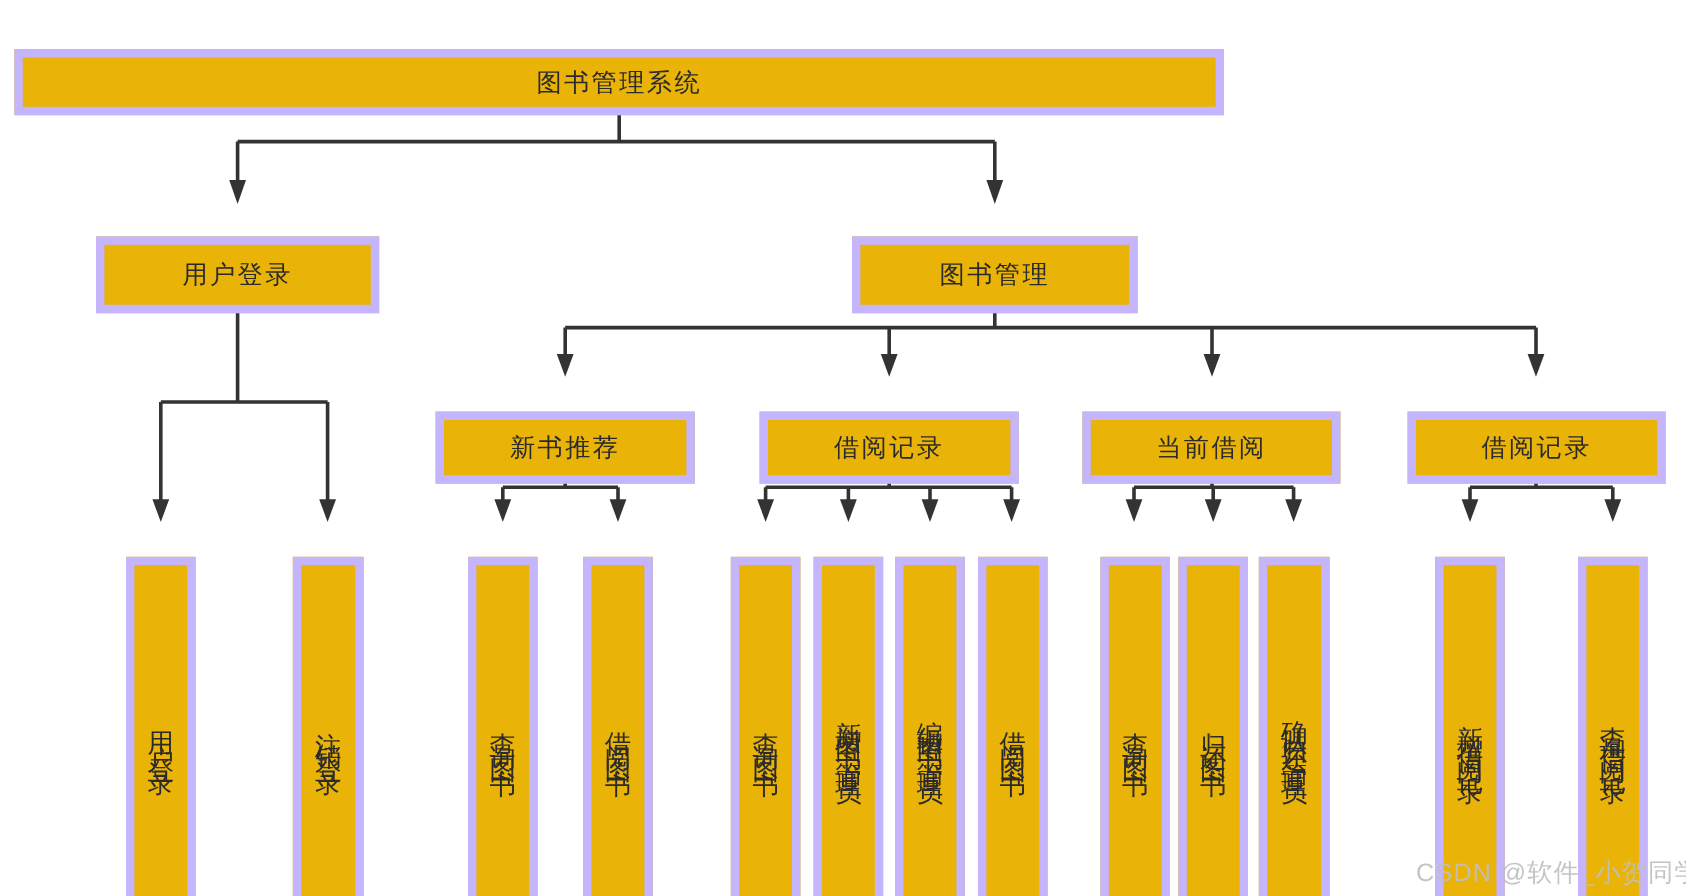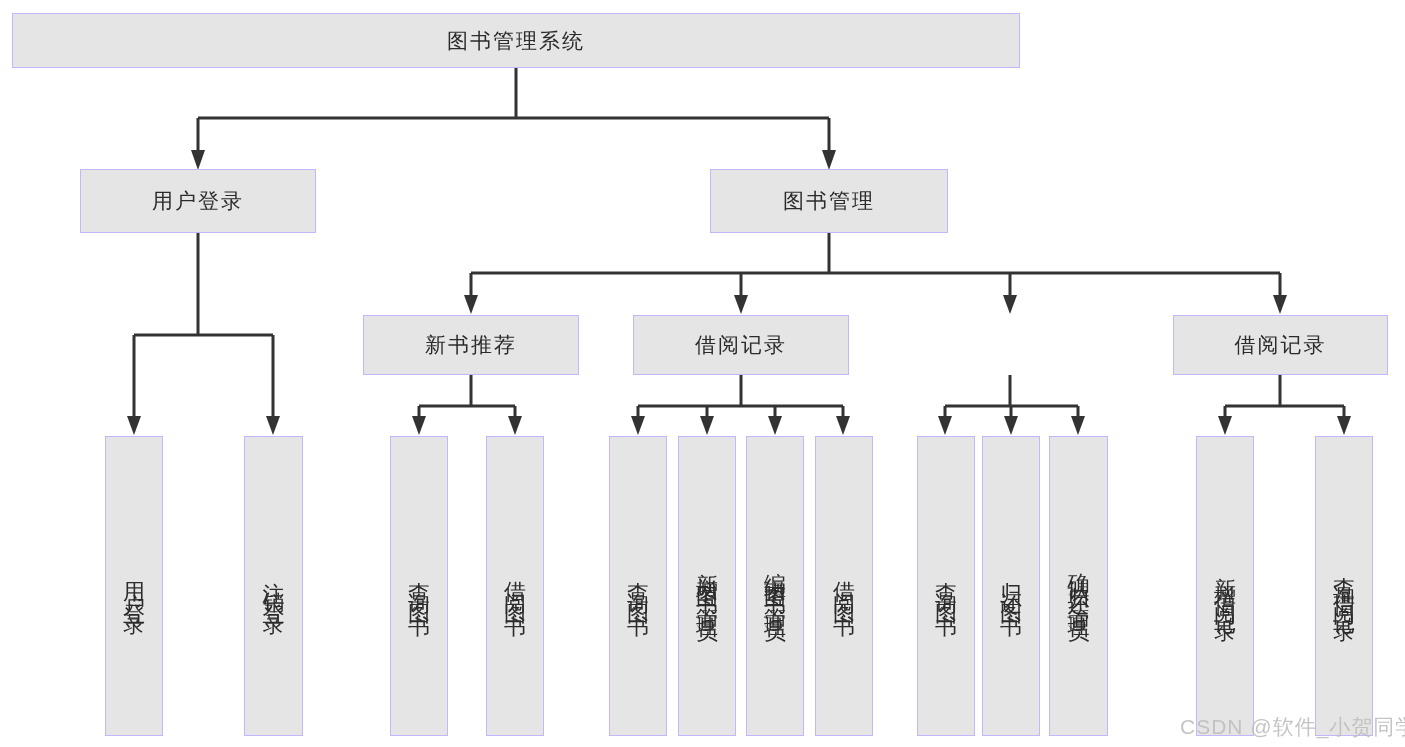--- a/index.html
+++ b/index.html
@@ -7,27 +7,28 @@
     position: relative;
     width: 1405px;
     height: 747px;
     background: #ffffff;
     font-family: "Liberation Sans", sans-serif;
     overflow: hidden;
   }
   .box {
     position: absolute;
     box-sizing: border-box;
-    border: 1px solid #c4b5fd;
-    background: #e5e5e5;
+    border: 7px solid #c4b5fd;
+    background: #eab308;
     display: flex;
     align-items: center;
     justify-content: center;
     color: #2b2b2b;
     text-align: center;
+    margin-top: 28px;
   }
   .h-box { font-size: 21px; letter-spacing: 2px; }
   .v-box {
     writing-mode: vertical-rl;
     text-orientation: mixed;
     font-size: 22px;
   }
   .ls-11 { letter-spacing: 11px; }
   .ls-9  { letter-spacing: 9px; }
   .ls-7  { letter-spacing: 7px; }
@@ -91,20 +92,21 @@
     <polygon points="1337,416 1351,416 1344,435"></polygon>
   </svg>
 
   <div class="box h-box" style="left:12px; top:13px; width:1008px; height:55px;">图书管理系统</div>
 
   <div class="box h-box" style="left:80px; top:169px; width:236px; height:64px;">用户登录</div>
   <div class="box h-box" style="left:710px; top:169px; width:238px; height:64px;">图书管理</div>
 
   <div class="box h-box" style="left:363px; top:315px; width:216px; height:60px;">新书推荐</div>
   <div class="box h-box" style="left:633px; top:315px; width:216px; height:60px;">借阅记录</div>
+  <div class="box h-box" style="left:902px; top:315px; width:215px; height:60px;">当前借阅</div>
   <div class="box h-box" style="left:1173px; top:315px; width:215px; height:60px;">借阅记录</div>
 
   <div class="box v-box ls-11" style="left:105px; top:436px; width:58px; height:300px;">用户登录</div>
   <div class="box v-box ls-11" style="left:244px; top:436px; width:59px; height:300px;">注销登录</div>
 
   <div class="box v-box ls-11" style="left:390px; top:436px; width:58px; height:300px;">查询图书</div>
   <div class="box v-box ls-11" style="left:486px; top:436px; width:58px; height:300px;">借阅图书</div>
 
   <div class="box v-box ls-11" style="left:609px; top:436px; width:58px; height:300px;">查询图书</div>
   <div class="box v-box ls-7" style="left:678px; top:436px; width:58px; height:300px;">新增图书（管理员）</div>

